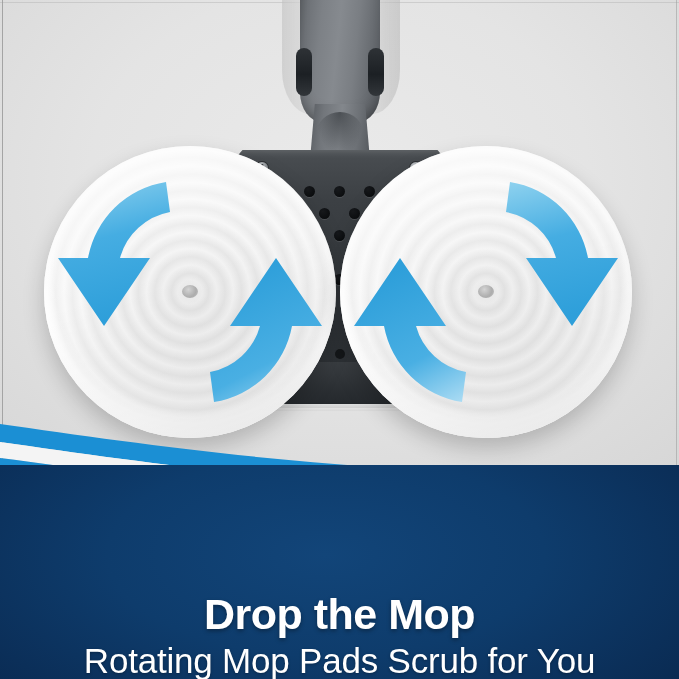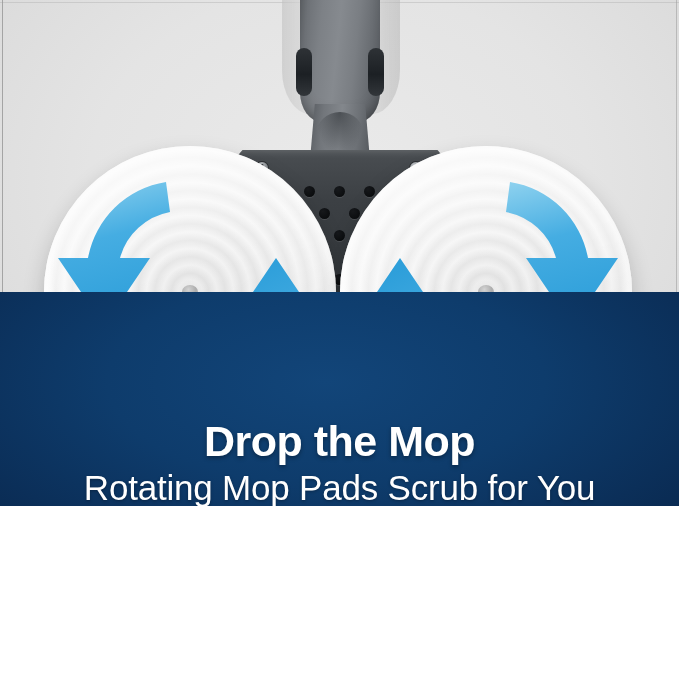--- a/index.html
+++ b/index.html
@@ -2,21 +2,21 @@
 <html><head>
 <meta charset="utf-8">
 <title>Product Feature Image</title>
 <style>
   html,body{margin:0;padding:0;background:#ffffff;}
   *{box-sizing:border-box;}
 
   .canvas{
     position:relative;
     width:679px;
-    height:506px;
+    height:679px;
     overflow:hidden;
     background:#e3e3e3;
     font-family:"Liberation Sans", sans-serif;
     -webkit-font-smoothing:antialiased;
   }
 
   
   .photo-stage{
     position:absolute;
     left:0; top:0;

